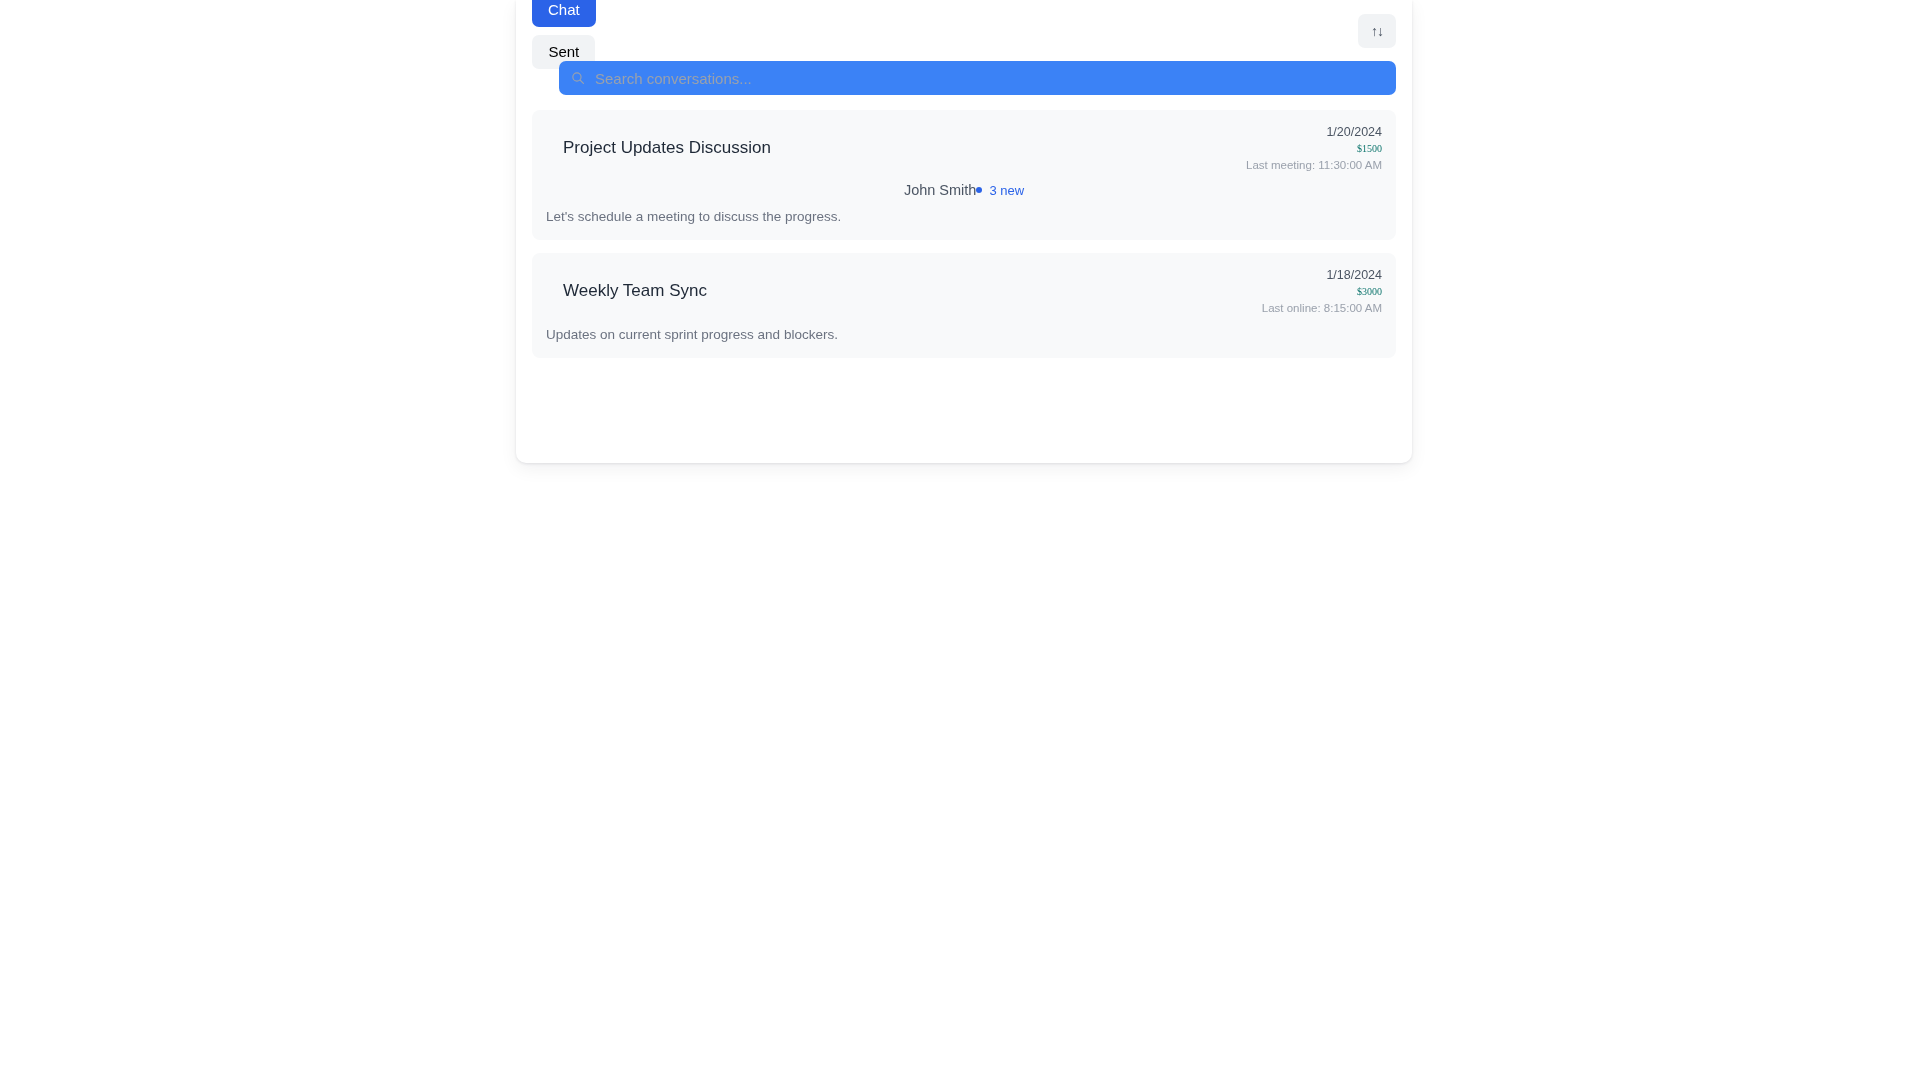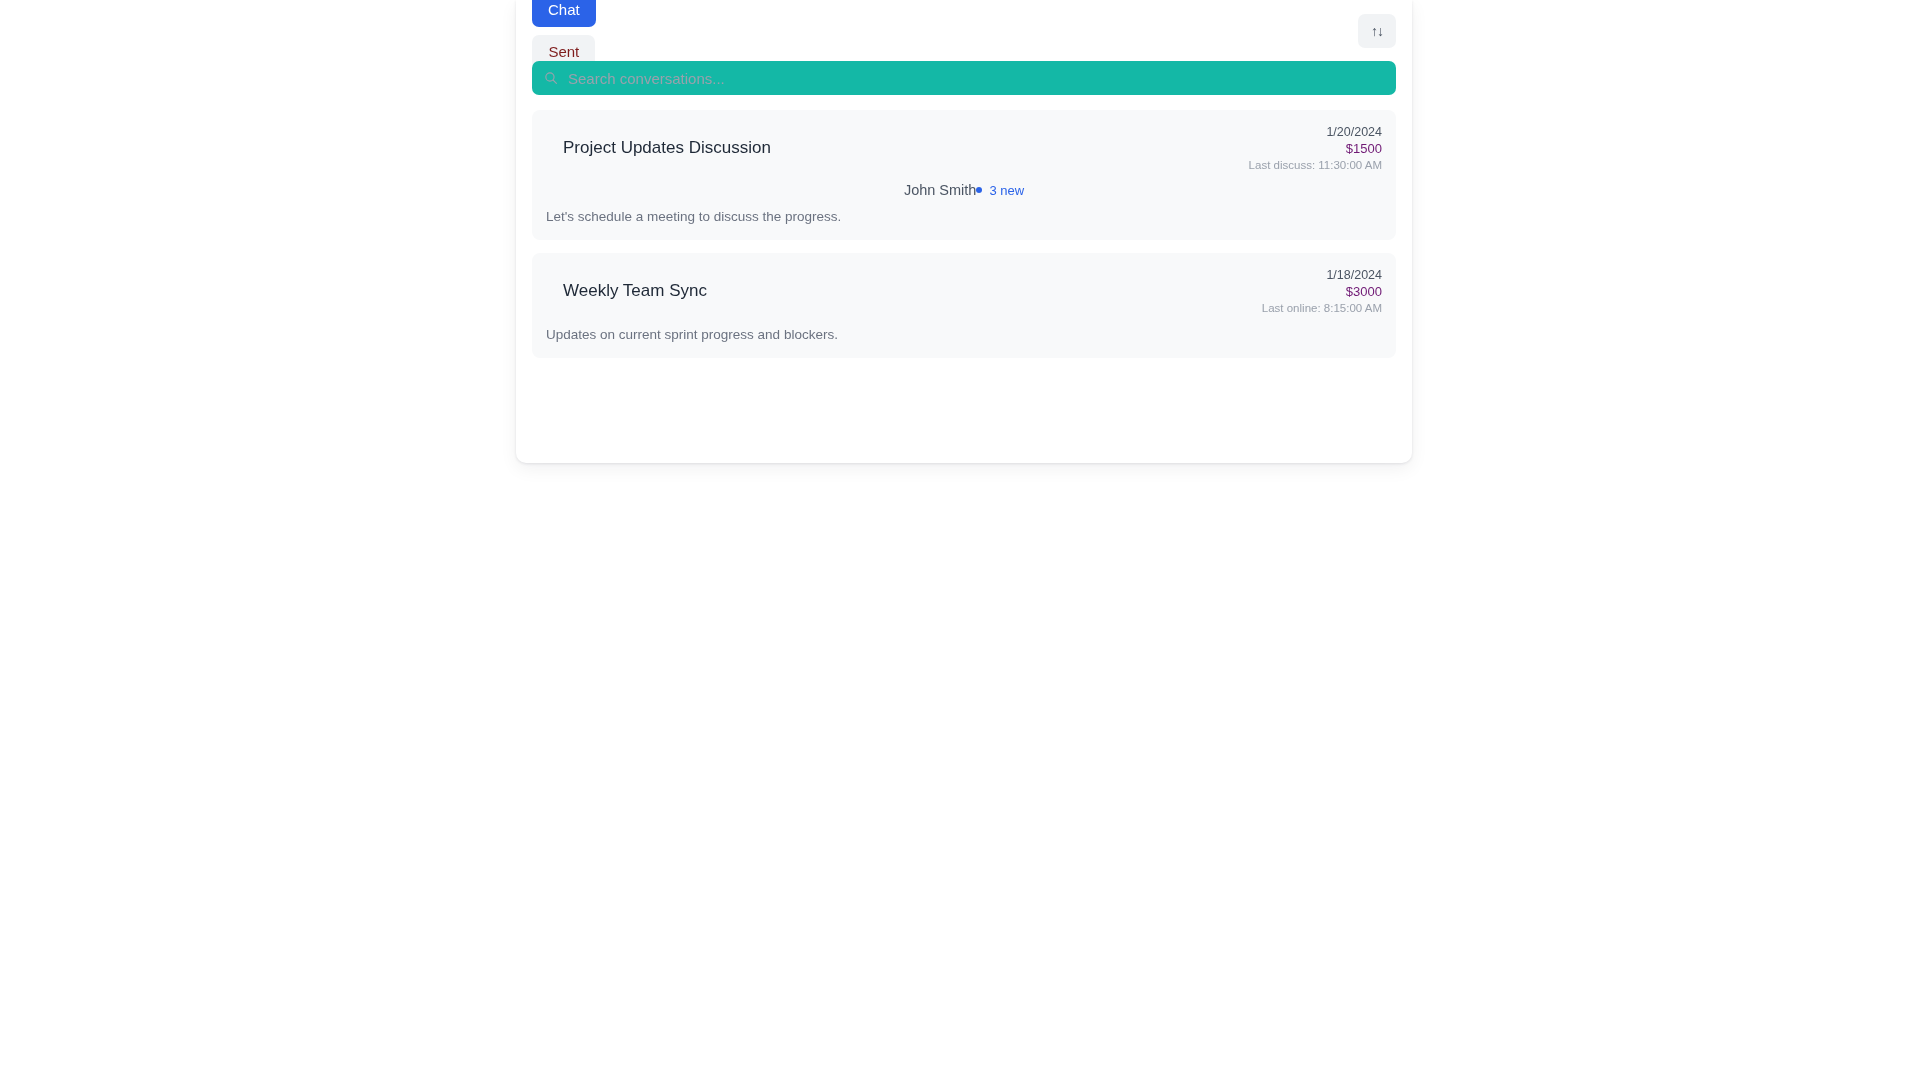--- a/index.html
+++ b/index.html
@@ -59,21 +59,21 @@
     white-space: nowrap;
   }
 
   .tab.active {
     background: #2b63e8;
     color: #ffffff;
   }
 
   .tab.inactive {
     background: #f1f3f5;
-    color: #7f1d1d;
+    color: #000000;
   }
 
   .toolbar-spacer { flex: 1 1 auto; }
 
   .sort-button {
     width: 38px;
     height: 34px;
     border: none;
     border-radius: 7px;
     background: #f1f3f5;
@@ -82,26 +82,27 @@
     line-height: 34px;
     text-align: center;
     cursor: pointer;
     letter-spacing: -1px;
   }
 
   
   .search-wrap {
     position: relative;
     height: 34px;
-    background: #14b8a6;
+    background: #3b82f6;
     border-radius: 7px;
     margin-bottom: 15px;
     display: flex;
     align-items: center;
     padding: 0 12px;
+    margin-left: 27px;
   }
 
   .search-icon {
     width: 14px;
     height: 14px;
     flex: 0 0 auto;
     display: block;
     margin-right: 10px;
     color: #9aa1ac;
   }
@@ -156,23 +157,24 @@
     gap: 1px;
   }
 
   .conv-date {
     font-size: 12.5px;
     color: #4b5563;
     line-height: 16px;
   }
 
   .conv-amount {
-    font-size: 13px;
-    color: #701a75;
+    font-size: 10px;
+    color: #0f766e;
     line-height: 16px;
+    font-family: Liberation Serif, serif;
   }
 
   .conv-lastonline {
     font-size: 11.5px;
     color: #9aa1ac;
     line-height: 15px;
   }
 
   .conv-row-mid {
     display: flex;
@@ -234,21 +236,21 @@
     </div>
 
     <div class="conv-list">
 
       <div class="conv-card">
         <div class="conv-row-top">
           <div class="conv-title">Project Updates Discussion</div>
           <div class="conv-meta">
             <div class="conv-date">1/20/2024</div>
             <div class="conv-amount">$1500</div>
-            <div class="conv-lastonline">Last discuss: 11:30:00 AM</div>
+            <div class="conv-lastonline">Last meeting: 11:30:00 AM</div>
           </div>
         </div>
         <div class="conv-row-mid">
           <div class="conv-participant">John Smith</div>
           <div class="badge">
             <span class="badge-dot"></span>
             <span>3 new</span>
           </div>
         </div>
         <div class="conv-preview">Let's schedule a meeting to discuss the progress.</div>

